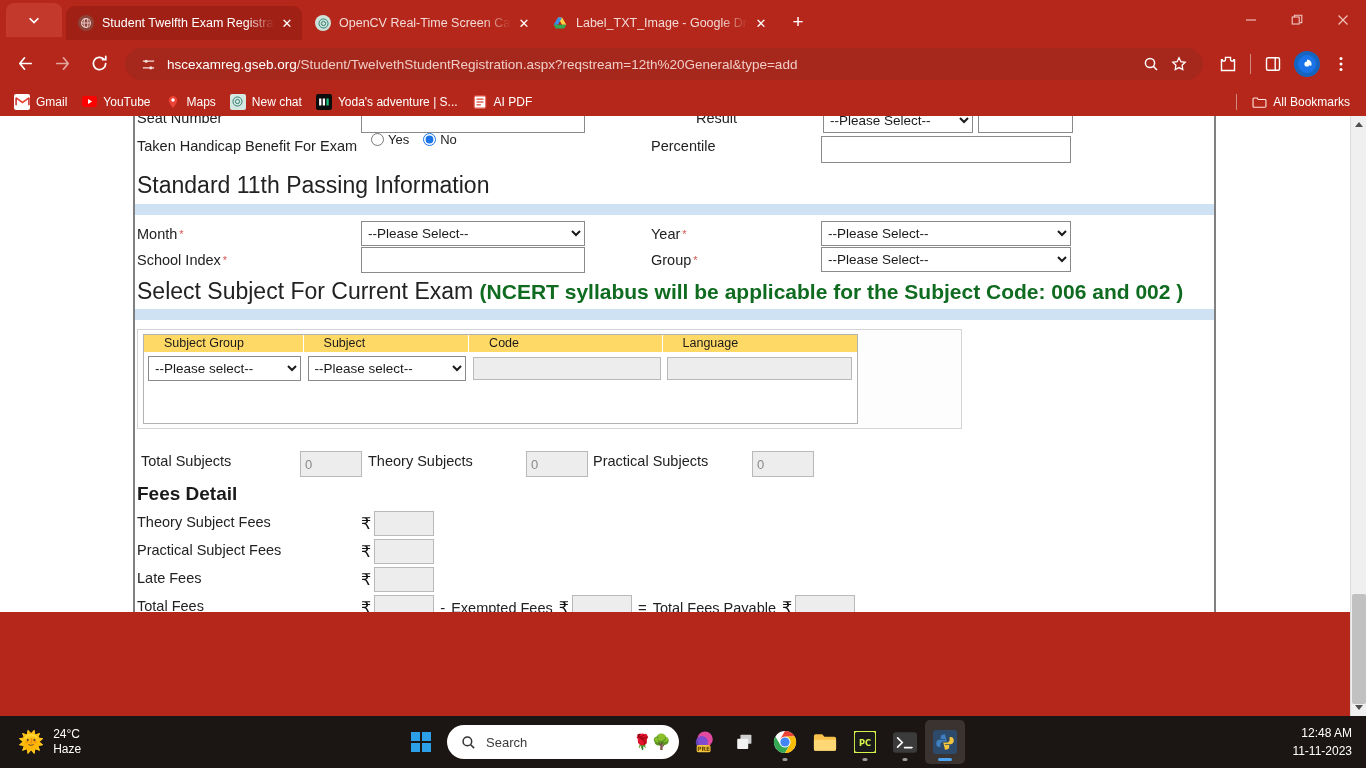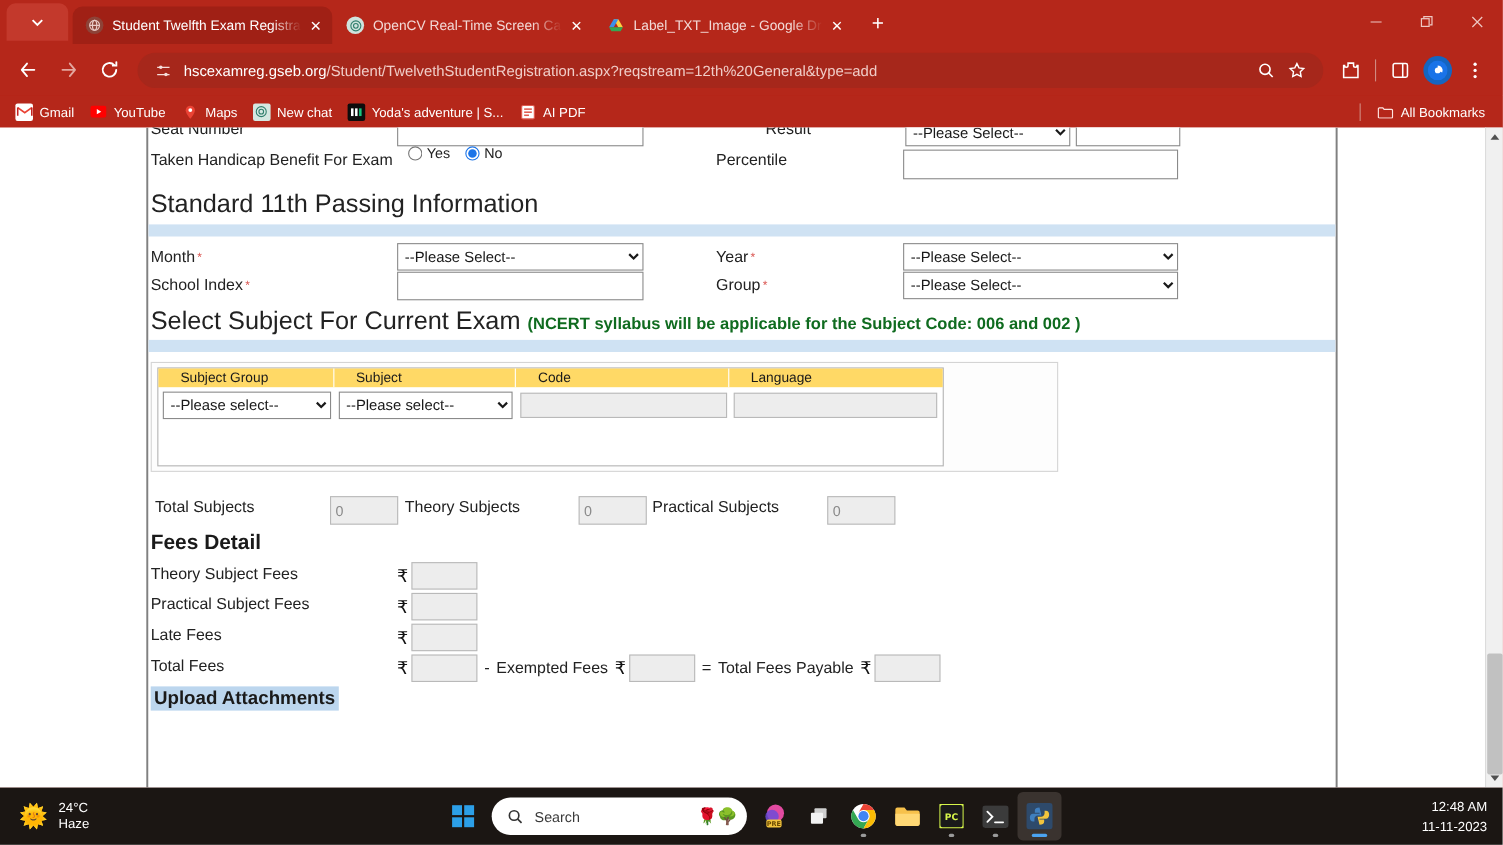--- a/index.html
+++ b/index.html
@@ -211,21 +211,21 @@
     display: flex; align-items: center;
   }
   .bm-right .divider {
     width: 1px; height: 16px; background: #d08a81; margin-right: 10px;
   }
 
   
   .viewport {
     position: absolute;
     left: 0; top: 116px;
-    width: 1366px; height: 600px;
+    width: 1366px; height: 496px;
     background: #ffffff;
     overflow: hidden;
   }
   .page-canvas {
     position: absolute;
     left: 0; top: 0;
     width: 1350px; height: 600px;
     background: #ffffff;
   }
   
@@ -288,21 +288,21 @@
   .sec-head {
     position: absolute;
     font-size: 23px;
     color: #222;
     font-weight: 400;
     white-space: nowrap;
   }
   .sec-head .green {
     color: #0f6b1f;
     font-weight: bold;
-    font-size: 15px;
+    font-size: 21px;
   }
   .sec-bar {
     position: absolute;
     left: 0;
     width: 1079px;
     height: 11px;
     background: #cfe2f3;
   }
 
   

